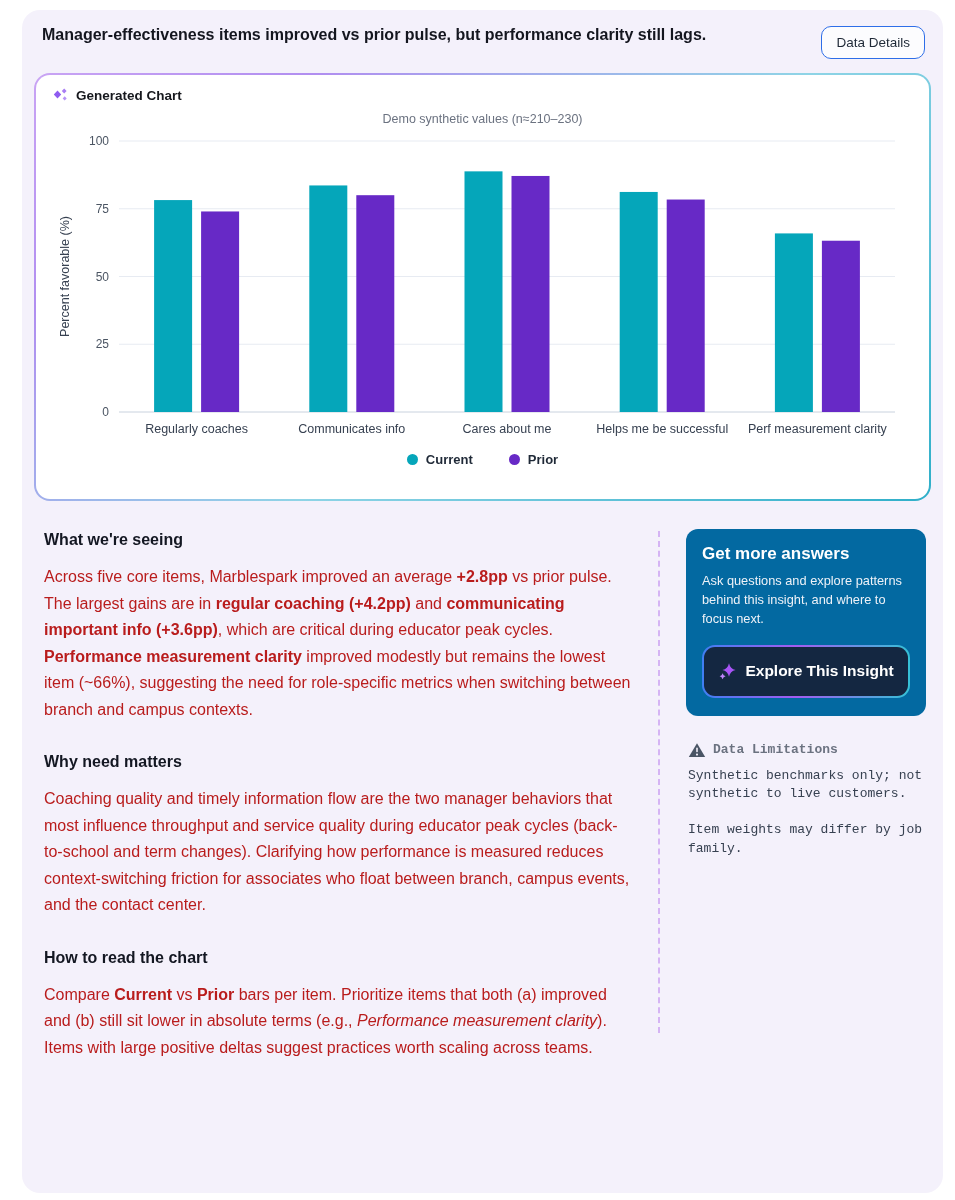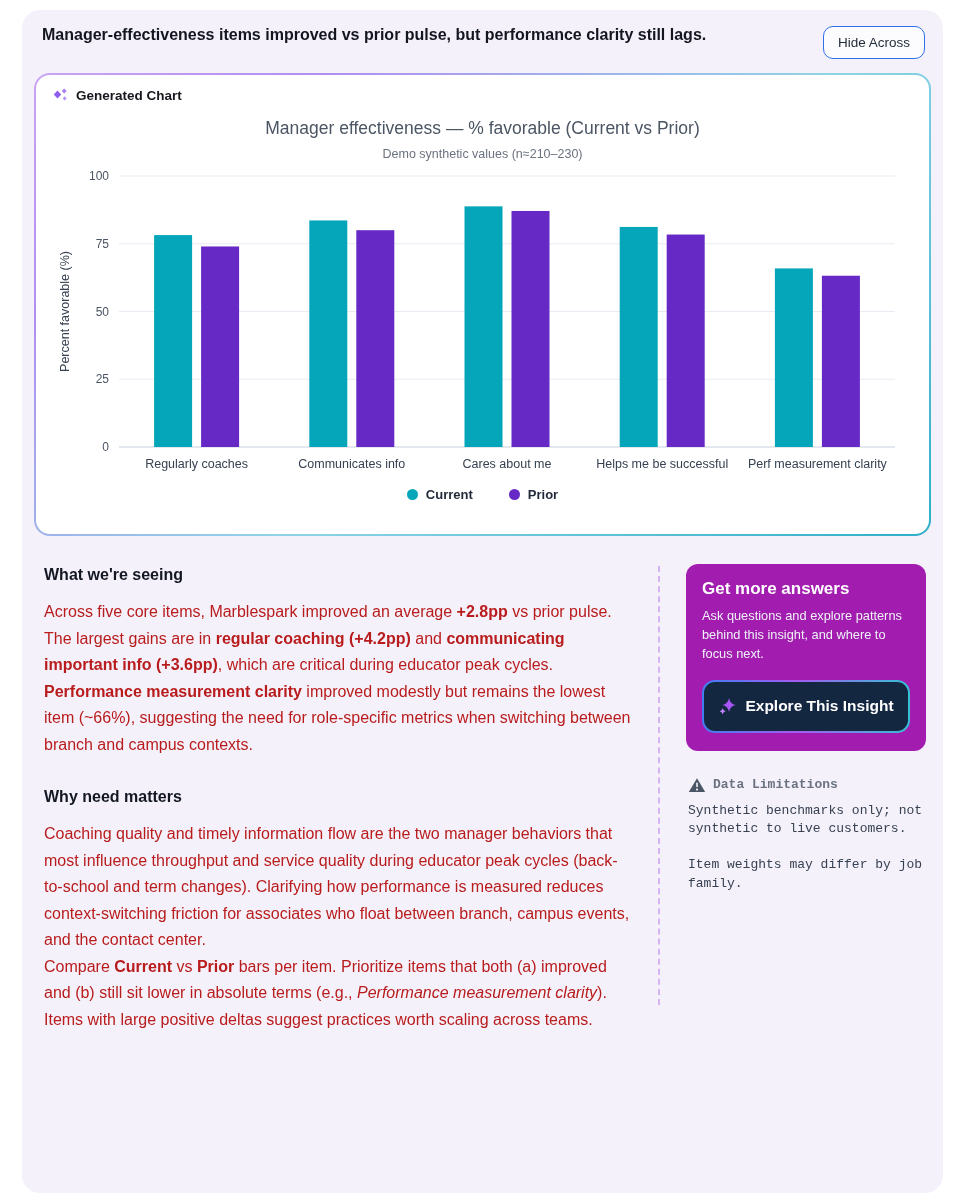--- a/index.html
+++ b/index.html
@@ -25,53 +25,52 @@
   .legend-item{display:flex;align-items:center;gap:8px;font-size:13px;font-weight:700;color:#1f2937;}
   .dot{width:11px;height:11px;border-radius:50%;display:inline-block;}
   
   .content-row{display:flex;align-items:stretch;padding:26px 4px 0 10px;}
   .left-col{width:592px;}
   .left-col h3{font-size:16px;color:#131722;margin:30px 0 15px;font-weight:700;}
   .left-col h3.first{margin-top:4px;}
   .left-col p{font-size:16px;line-height:26.5px;color:#b91c1c;margin:0;}
   .divider{border-left:2px dashed #d5b4f4;margin:4px 26px 28px 22px;}
   .right-col{width:240px;padding-top:2px;}
-  .cta-card{background:#a21caf;border-radius:12px;padding:15px 16px 18px;}
+  .cta-card{background:#0369a1;border-radius:12px;padding:15px 16px 18px;}
   .cta-title{color:#ffffff;font-size:17px;font-weight:700;}
   .cta-desc{color:#eef2f8;font-size:12.8px;line-height:1.5;margin:7px 0 16px;}
   .explore-btn{display:flex;align-items:center;justify-content:center;gap:8px;width:100%;padding:15px 0;
       border:2px solid transparent;border-radius:13px;
       background:linear-gradient(#142741,#142741) padding-box,
                  linear-gradient(90deg,#3f7ff2 0%,#a55bf0 45%,#35c1d6 100%) border-box;
       color:#ffffff;font-family:inherit;font-size:15.5px;font-weight:700;cursor:pointer;}
   .limitations{margin-top:26px;padding-left:2px;font-family:Liberation Mono, monospace;}
   .lim-header{display:flex;align-items:center;gap:7px;font-size:13px;font-weight:700;color:#6b7280;}
   .limitations p{font-size:13px;line-height:1.45;color:#374151;margin:9px 0 0;}
   .limitations p + p{margin-top:17px;}
 </style>
 </head>
 <body>
 
 <div class="page">
 
   <div class="header-row">
     <div class="headline">Manager-effectiveness items improved vs prior pulse, but performance clarity still lags.</div>
-    <button class="hide-btn">Hide Across</button>
+    <button class="hide-btn">Data Details</button>
   </div>
 
   <div class="chart-card">
     <div class="card-label-row">
       <svg width="17" height="17" viewBox="0 0 17 17">
         <path d="M5.5 3.6 L9.2 7.5 L5.5 11.4 L1.8 7.5 Z" fill="#8f5cf0"></path>
         <path d="M12.2 1.6 L14.6 4.1 L12.2 6.6 L9.8 4.1 Z" fill="#a87df3"></path>
         <path d="M12.7 9.3 L14.7 11.4 L12.7 13.5 L10.7 11.4 Z" fill="#b794f6"></path>
       </svg>
       <span class="card-label">Generated Chart</span>
     </div>
-    <div class="chart-title">Manager effectiveness — % favorable (Current vs Prior)</div>
     <div class="chart-subtitle">Demo synthetic values (n≈210–230)</div>
     <svg id="chart-svg" width="853" height="316" viewBox="0 0 853 316" role="img">
         <line x1="67" x2="843" y1="282" y2="282" stroke="#c9d2de" stroke-width="1"></line>
         <text x="57" y="286" text-anchor="end" fill="#4b5563" font-size="12">0</text>
         <line x1="67" x2="843" y1="214.25" y2="214.25" stroke="#e7ebf2" stroke-width="1"></line>
         <text x="57" y="218.25" text-anchor="end" fill="#4b5563" font-size="12">25</text>
         <line x1="67" x2="843" y1="146.5" y2="146.5" stroke="#e7ebf2" stroke-width="1"></line>
         <text x="57" y="150.5" text-anchor="end" fill="#4b5563" font-size="12">50</text>
         <line x1="67" x2="843" y1="78.75" y2="78.75" stroke="#e7ebf2" stroke-width="1"></line>
         <text x="57" y="82.75" text-anchor="end" fill="#4b5563" font-size="12">75</text>
@@ -105,20 +104,21 @@
         </span>
       </div>
   </div>
 
   <div class="content-row">
     <div class="left-col">
       <h3 class="first">What we're seeing</h3>
       <p><span>Across five core items, Marblespark improved an average </span><span style="font-weight: 700;">+2.8pp</span><span> vs prior pulse. The largest gains are in </span><span style="font-weight: 700;">regular coaching (+4.2pp)</span><span> and </span><span style="font-weight: 700;">communicating important info (+3.6pp)</span><span>, which are critical during educator peak cycles. </span><span style="font-weight: 700;">Performance measurement clarity</span><span> improved modestly but remains the lowest item (~66%), suggesting the need for role-specific metrics when switching between branch and campus contexts.</span></p>
       <h3>Why need matters</h3>
       <p><span>Coaching quality and timely information flow are the two manager behaviors that most influence throughput and service quality during educator peak cycles (back-to-school and term changes). Clarifying how performance is measured reduces context-switching friction for associates who float between branch, campus events, and the contact center.</span></p>
+      <h3>How to read the chart</h3>
       <p><span>Compare </span><span style="font-weight: 700;">Current</span><span> vs </span><span style="font-weight: 700;">Prior</span><span> bars per item. Prioritize items that both (a) improved and (b) still sit lower in absolute terms (e.g., </span><span style="font-style: italic;">Performance measurement clarity</span><span>). Items with large positive deltas suggest practices worth scaling across teams.</span></p>
     </div>
 
     <div class="divider"></div>
 
     <div class="right-col">
       <div class="cta-card">
         <div class="cta-title">Get more answers</div>
         <p class="cta-desc">Ask questions and explore patterns behind this insight, and where to focus next.</p>
         <button class="explore-btn">

